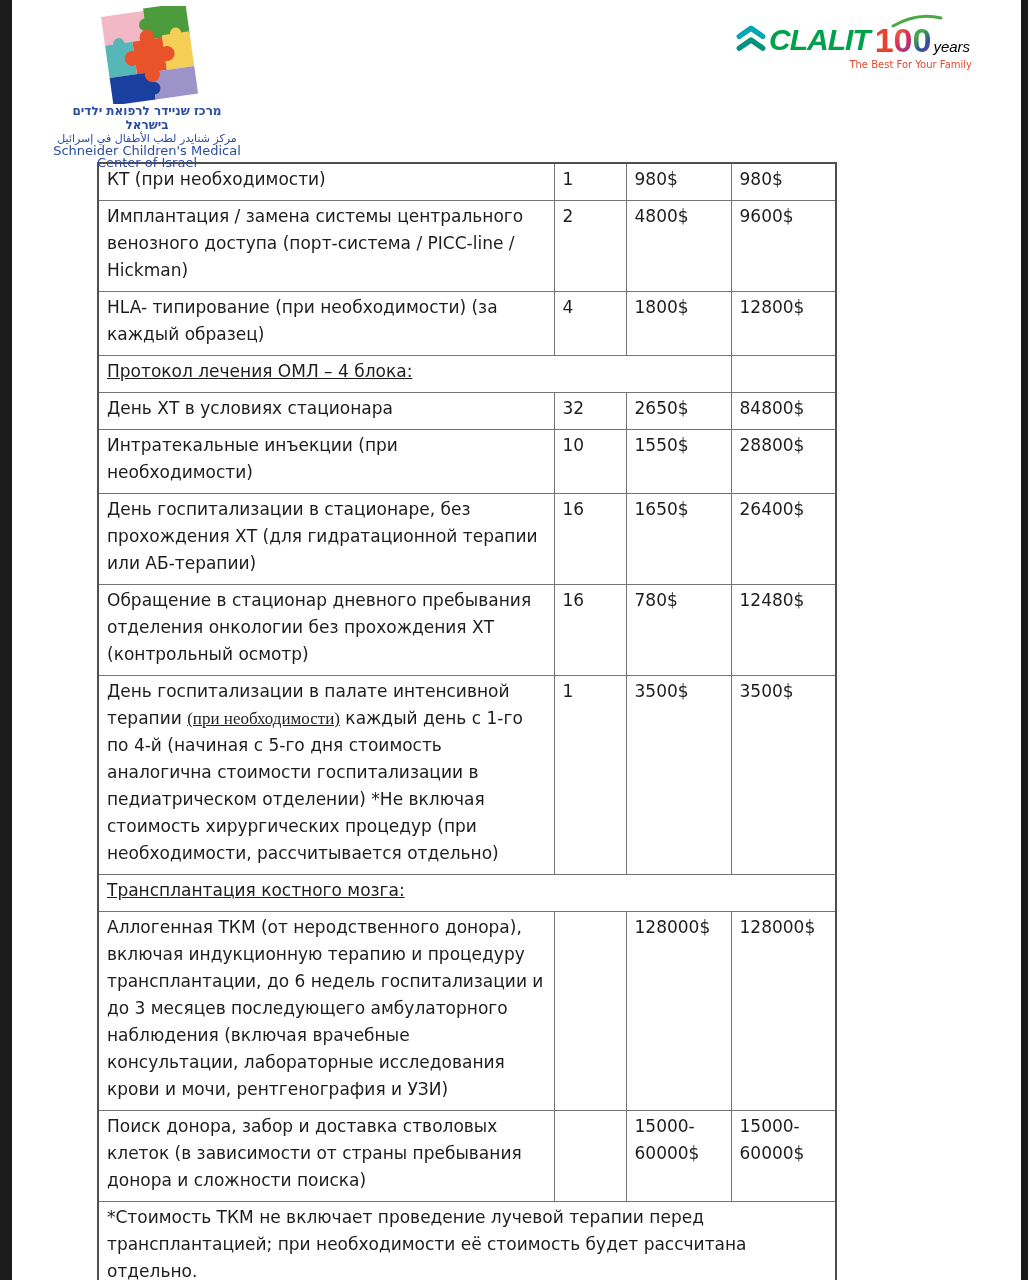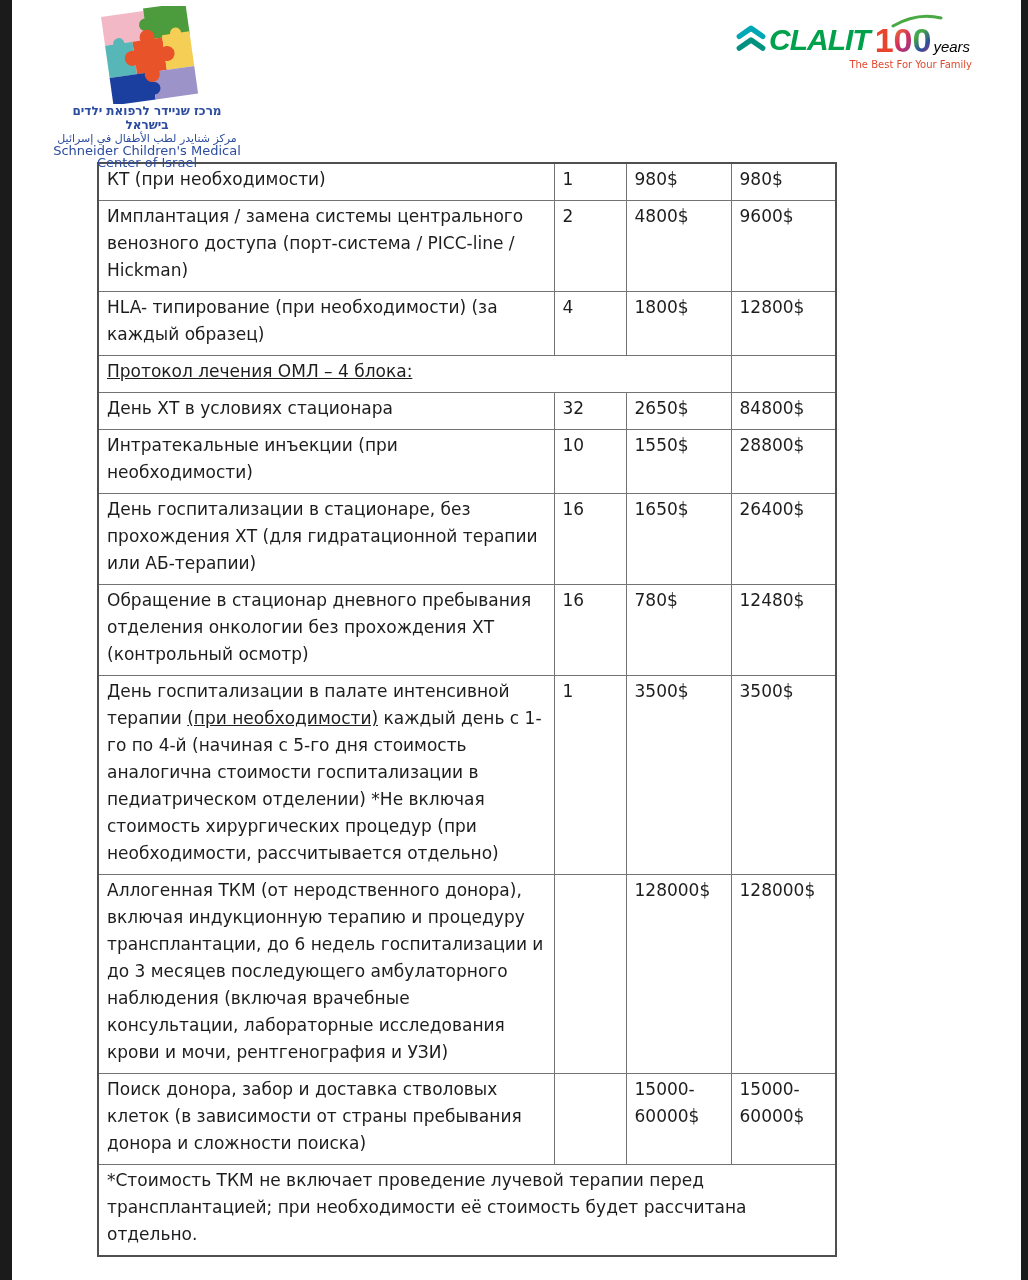--- a/index.html
+++ b/index.html
@@ -48,21 +48,21 @@
   }
   table.price td{
     border:1px solid #737373;
     padding:2px 8px 7px 8px;
     vertical-align:top;
     overflow:hidden;
     word-wrap:break-word;
   }
   td.qty{padding-left:12px;}
   td.section-cell,td.section-full-cell{text-decoration:underline;}
-  span.u{text-decoration:underline;}
+  span.u{text-decoration:underline;font-family:Liberation Serif, serif;}
   td.notes-cell div{margin:0;}
 </style>
 </head>
 <body>
 
 <div class="edge left"></div>
 <div class="edge right"></div>
 
 <div class="header">
 
@@ -167,20 +167,23 @@
         <td class="price">780$</td>
         <td class="total">12480$</td>
       </tr>
       <tr>
         <td class="desc"><span>День госпитализации в палате интенсивной терапии </span><span class="u">(при необходимости)</span><span> каждый день с 1-го по 4-й (начиная с 5-го дня стоимость аналогична стоимости госпитализации в педиатрическом отделении) *Не включая стоимость хирургических процедур  (при необходимости, рассчитывается отдельно)</span></td>
         <td class="qty">1</td>
         <td class="price">3500$</td>
         <td class="total">3500$</td>
       </tr>
       <tr>
+        <td class="section-full-cell" colspan="4">Трансплантация костного мозга:</td>
+      </tr>
+      <tr>
         <td class="desc">Аллогенная ТКМ (от неродственного донора), включая индукционную терапию и процедуру трансплантации, до 6 недель госпитализации и до 3 месяцев последующего амбулаторного наблюдения (включая врачебные консультации, лабораторные исследования крови и мочи, рентгенография и УЗИ)</td>
         <td class="qty"></td>
         <td class="price">128000$</td>
         <td class="total">128000$</td>
       </tr>
       <tr>
         <td class="desc">Поиск донора, забор и доставка стволовых клеток (в зависимости от  страны пребывания донора и сложности поиска)</td>
         <td class="qty"></td>
         <td class="price">15000-60000$</td>
         <td class="total">15000-60000$</td>

